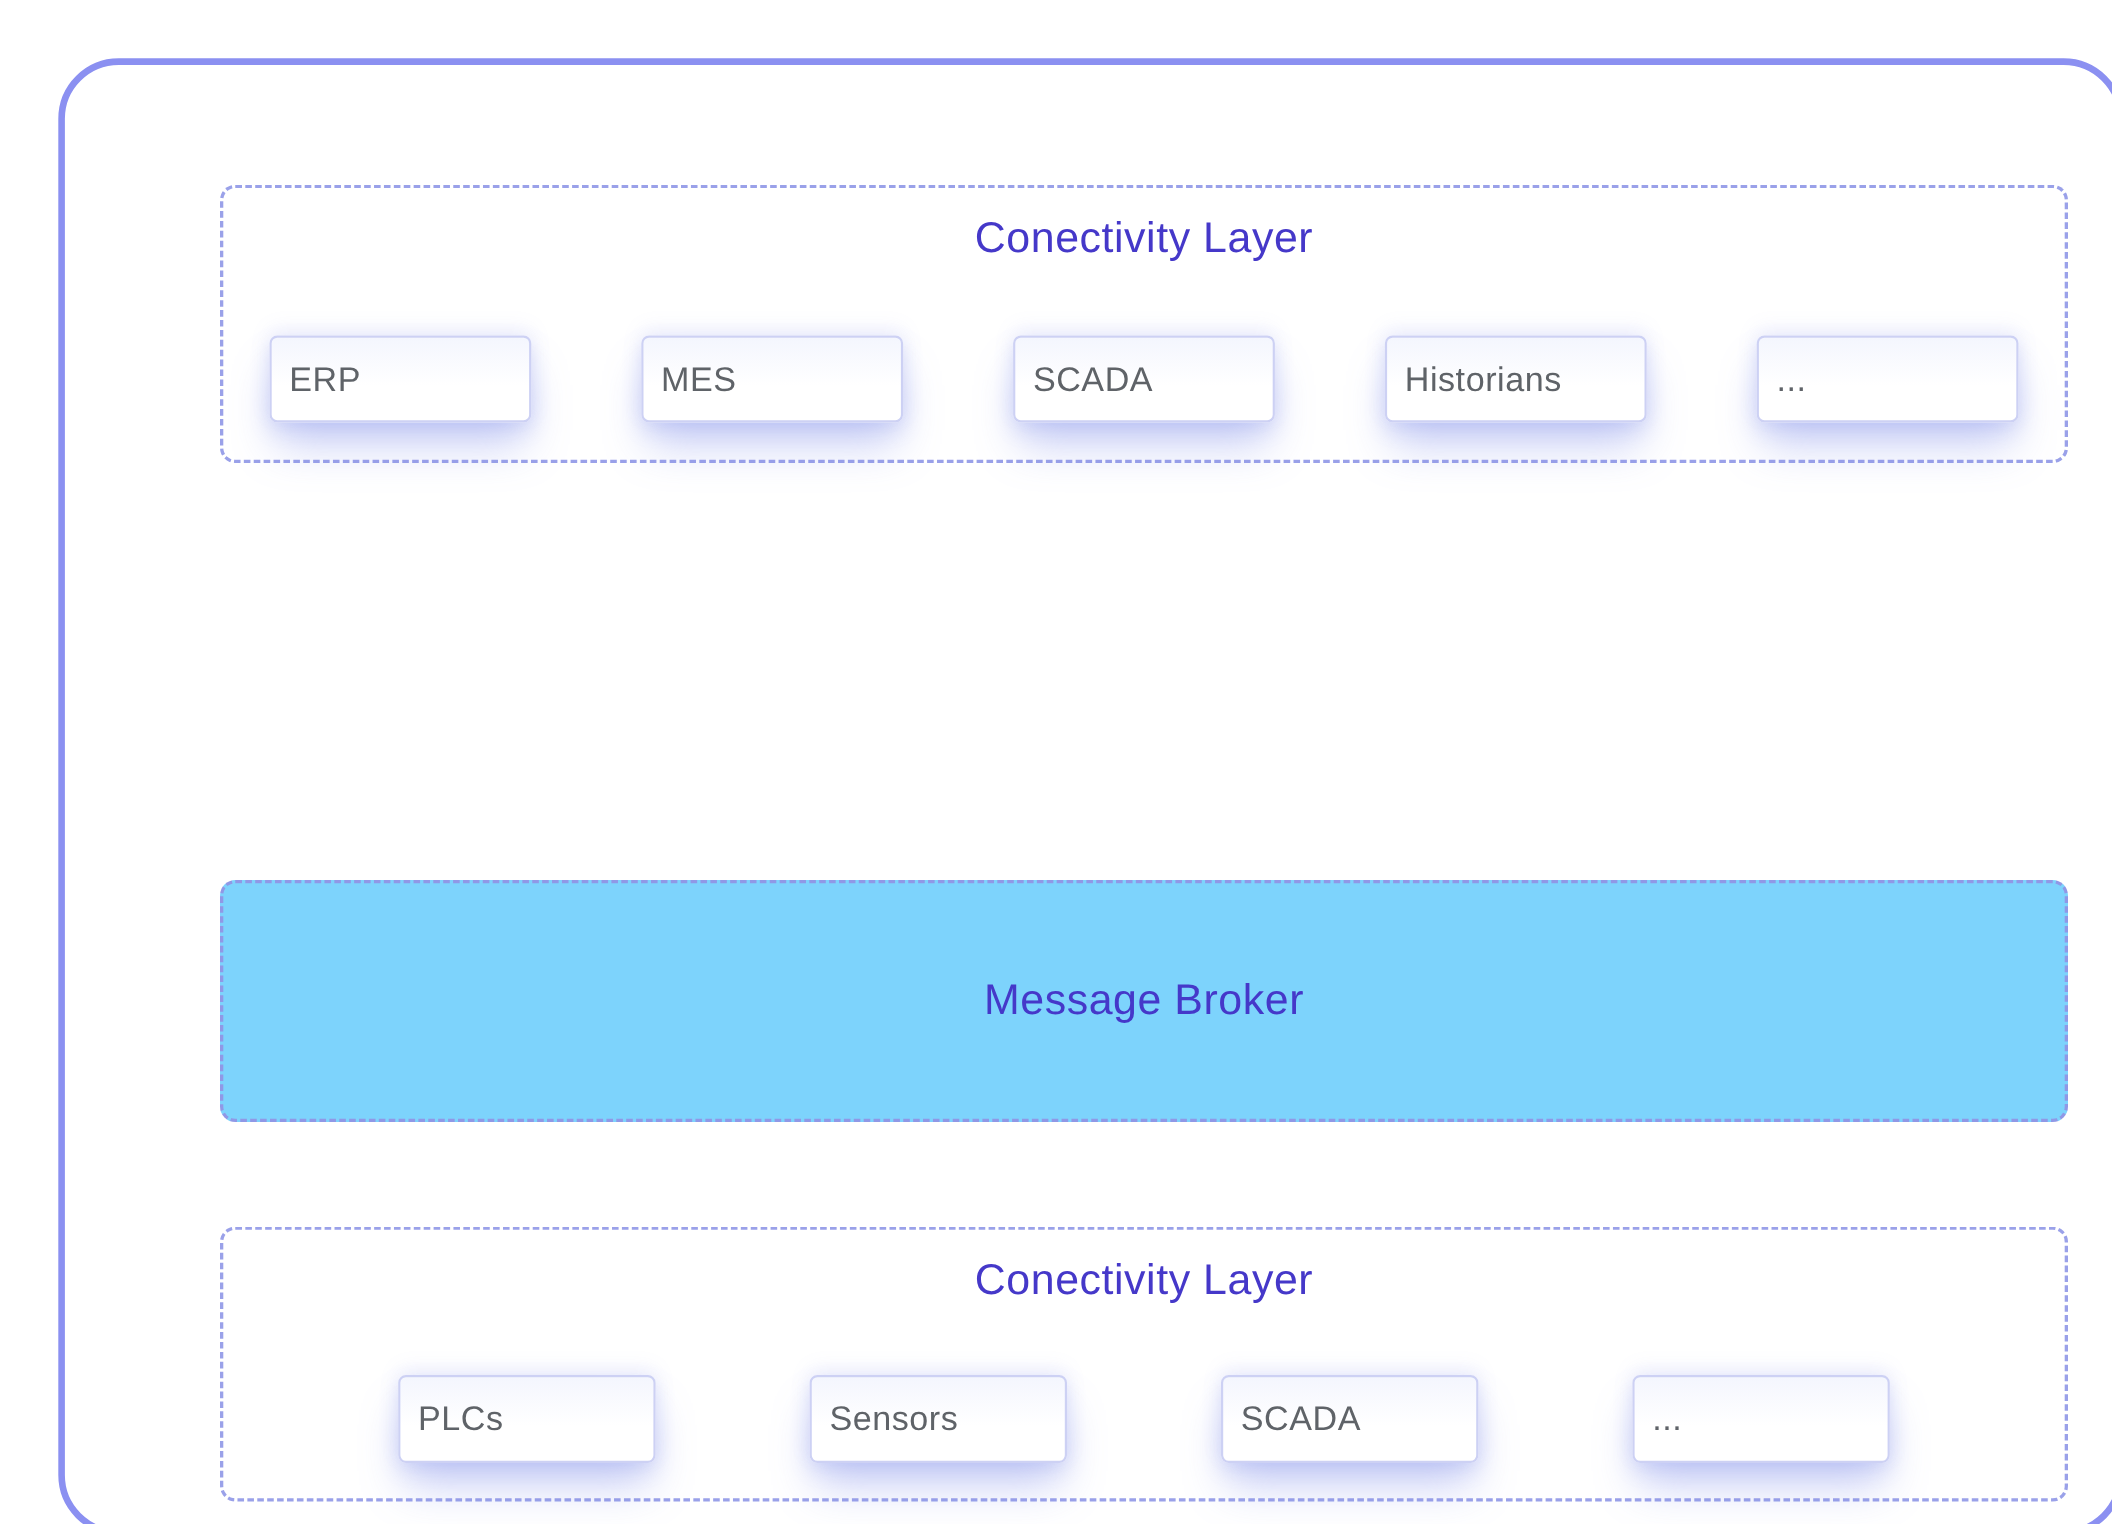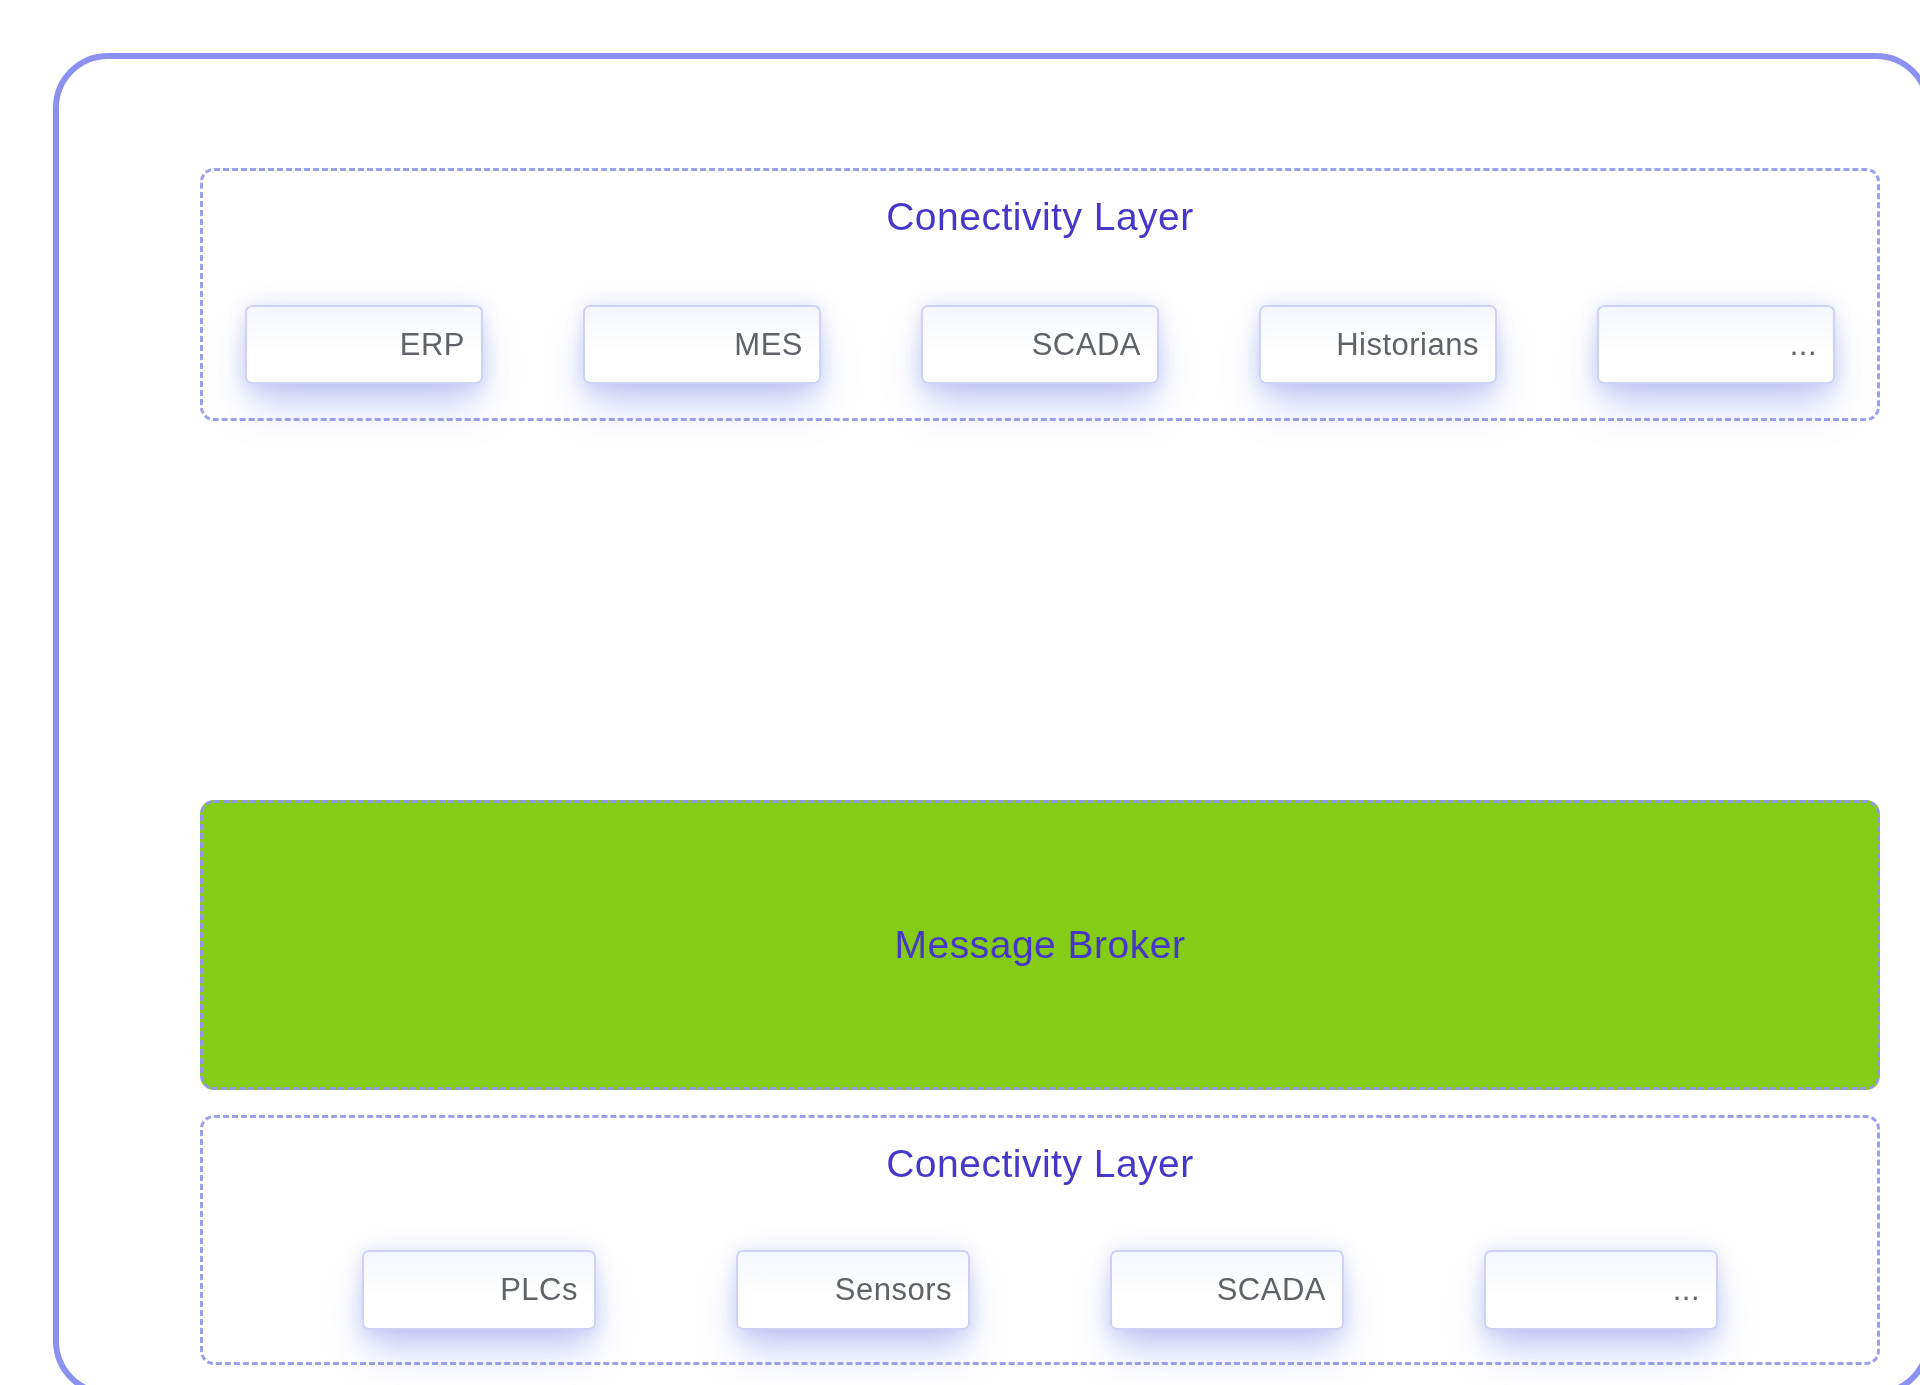--- a/index.html
+++ b/index.html
@@ -25,21 +25,21 @@
   .layer {
     position: absolute;
     left: 125px;
     width: 1680px;
     border: 3px dashed #9aa1e9;
     border-radius: 14px;
     background: transparent;
   }
   .layer-top    { top: 93px;   height: 253px; }
   .layer-transform { top: 410px; height: 250px; }
-  .layer-broker { top: 725px;  height: 290px; background: #84cc16; border-color: #9098e6; }
+  .layer-broker { top: 725px;  height: 220px; background: #7dd3fc; border-color: #9098e6; }
   .layer-bottom { top: 1040px; height: 250px; }
 
   .layer.centered {
     display: flex;
     align-items: center;
     justify-content: center;
   }
 
   .layer-title {
     display: block;
@@ -61,21 +61,21 @@
     margin-top: 50px;
   }
   .layer-top .box-row { gap: 68px; }
   .layer-bottom .box-row { gap: 108px; margin-top: 48px; }
 
   .node-box {
     width: 238px;
     height: 79px;
     display: flex;
     align-items: center;
-    justify-content: flex-end;
+    justify-content: flex-start;
     background: linear-gradient(180deg, #f4f6fe 0%, #ffffff 58%);
     border: 2px solid #cdd1f4;
     border-radius: 7px;
     font-size: 31px;
     color: #5f6368;
     letter-spacing: 0.5px;
     box-shadow:
       0 26px 40px -6px rgba(126, 140, 233, 0.42),
       0 6px 18px rgba(126, 140, 233, 0.20),
       0 -6px 18px rgba(126, 140, 233, 0.10);

